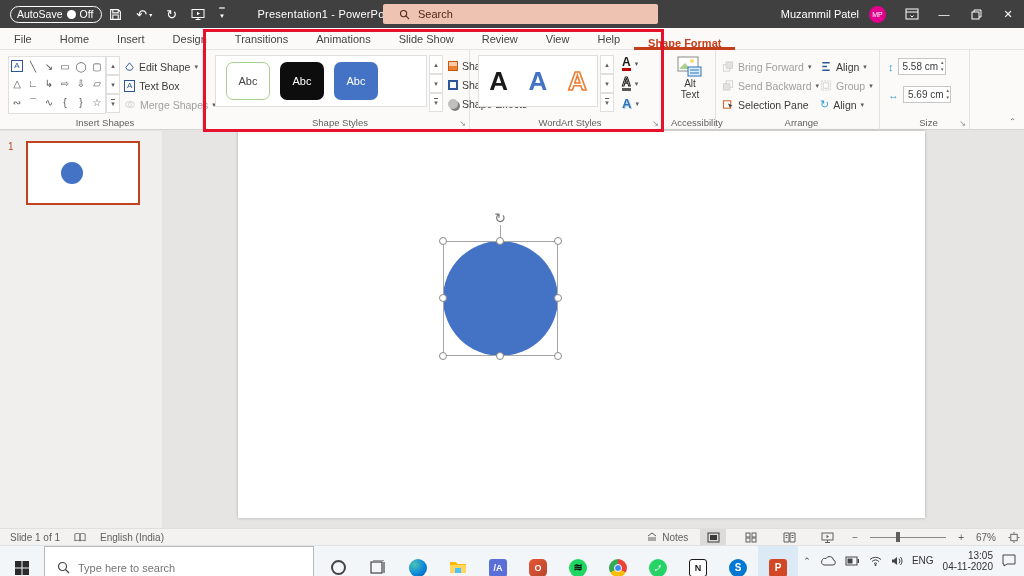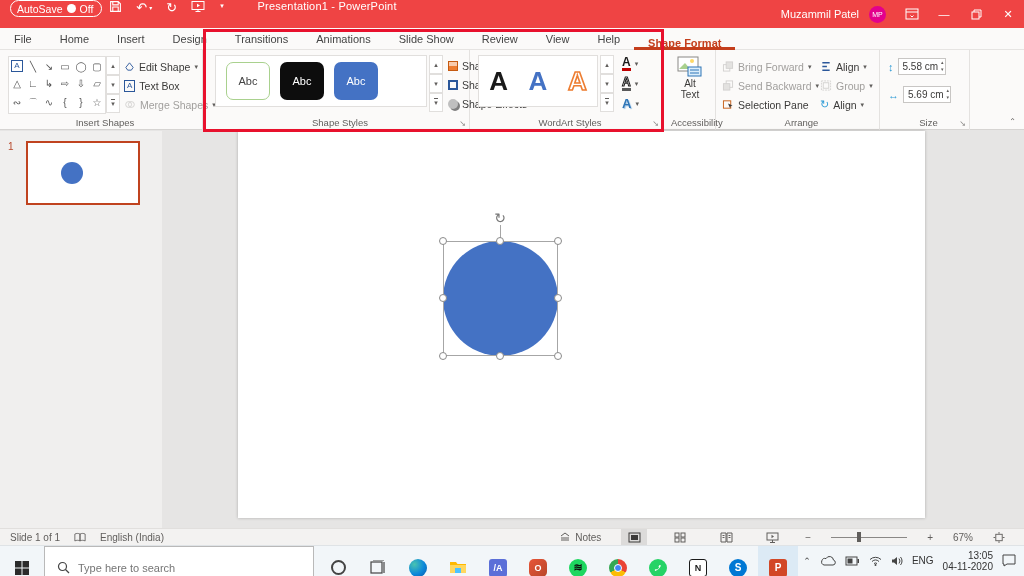--- a/index.html
+++ b/index.html
@@ -3,21 +3,21 @@
 <meta charset="utf-8">
 <style>
   * { box-sizing: border-box; margin: 0; padding: 0; }
   html,body { width:1024px; height:576px; overflow:hidden;
     font-family:"Liberation Sans", sans-serif; background:#e6e5e4; }
   .abs { position:absolute; }
   #app { position:relative; width:1024px; height:576px; }
 
   
   #titlebar { position:absolute; left:0; top:0; width:1024px; height:28px;
-    background:#ef4444; display:flex; align-items:flex-start; color:#fff; font-size:11px; }
+    background:#404040; display:flex; align-items:center; color:#fff; font-size:11px; }
   .qa-btn { color:#fff; margin:0 7px; font-size:13px; cursor:default; display:flex; align-items:center; }
   .autosave-pill { display:flex; align-items:center; gap:4px; border:1px solid #fff;
     border-radius:9px; padding:1px 8px 1px 6px; margin-left:10px; height:17px; font-size:10.5px;}
   .autosave-knob { width:9px; height:9px; border-radius:50%; background:#fff; }
   .tb-title { margin-left:26px; font-size:11px; letter-spacing:.2px; }
   .tb-search { position:absolute; left:383px; top:4px; width:275px; height:20px;
     background:#efc3b2; border-radius:2px; display:flex; align-items:center;
     color:#53281c; font-size:11px; padding-left:16px; gap:8px;}
   .tb-right { position:absolute; right:0; top:0; height:28px; display:flex; align-items:center; }
   .avatar { width:17px; height:17px; border-radius:50%; background:#e3008c; color:#fff;
@@ -86,21 +86,21 @@
   .handle { position:absolute; width:8px; height:8px; border-radius:50%; background:#fff;
     border:1px solid #8a8a8a; z-index:5;}
   #rot-line { position:absolute; left:338px; top:94px; width:1px; height:17px; background:#a6a6a6;}
   #rot-handle { position:absolute; left:330px; top:79px; width:16px; height:16px; color:#777;
     font-size:14px; line-height:16px; text-align:center; }
 
   
   #statusbar { position:absolute; left:0; top:528px; width:1024px; height:17px; background:#f3f2f1;
     border-top:1px solid #e1dfdd; display:flex; align-items:center; font-size:10px; color:#605e5c; }
   .sb-left { display:flex; align-items:center; gap:14px; padding-left:10px; }
-  .sb-right { position:absolute; right:19px; display:flex; align-items:center; gap:20px; }
+  .sb-right { position:absolute; right:4px; display:flex; align-items:center; gap:12px; }
   .viewbtn { width:26px; height:16px; display:flex; align-items:center; justify-content:center; }
   .viewbtn.active { background:#dcdbda; }
   .zoomtrack { width:76px; height:1px; background:#8a8886; position:relative; }
   .zoomthumb { position:absolute; left:26px; top:-5px; width:4px; height:10px; background:#605e5c; }
 
   
   #taskbar { position:absolute; left:0; top:545px; width:1024px; height:44px; background:#f2f6f9;
     display:flex; align-items:stretch; font-size:11px; color:#333; border-top:1px solid #dfe3e6;}
   .tk-btn { width:44px; display:flex; align-items:center; justify-content:center; }
   #tk-search { width:270px; background:#fff; border:1px solid #b9b9b9; display:flex;
@@ -143,20 +143,27 @@
           <path d="M6 3.2 9 5 6 6.8z" fill="#fff"></path>
           <path d="M7 9v2 M4.5 11h5" stroke="#fff"></path>
         </svg>
     </span>
     <span class="qa-btn" style="font-size:7px;flex-direction:column;line-height:4px">
         <span>▔</span>
         <span>▾</span>
       </span>
     <span class="tb-title">Presentation1 - PowerPoint</span>
 
+    <div class="tb-search">
+      <svg width="11" height="11" viewBox="0 0 12 12">
+          <circle cx="5" cy="5" r="3.4" fill="none" stroke="#53281c" stroke-width="1.2"></circle>
+          <path d="M7.6 7.6 11 11" stroke="#53281c" stroke-width="1.2"></path>
+        </svg>
+      <span>Search</span>
+    </div>
 
     <div class="tb-right">
       <span>Muzammil Patel</span>
       <span class="avatar">MP</span>
       <span class="win-btn">
         <svg width="14" height="12" viewBox="0 0 14 12">
             <rect x="1" y="1" width="12" height="10" fill="none" stroke="#fff"></rect>
             <path d="M1 4h12" stroke="#fff"></path>
             <path d="M5.5 7.5 7 9l1.5-1.5" fill="none" stroke="#fff"></path>
           </svg>

